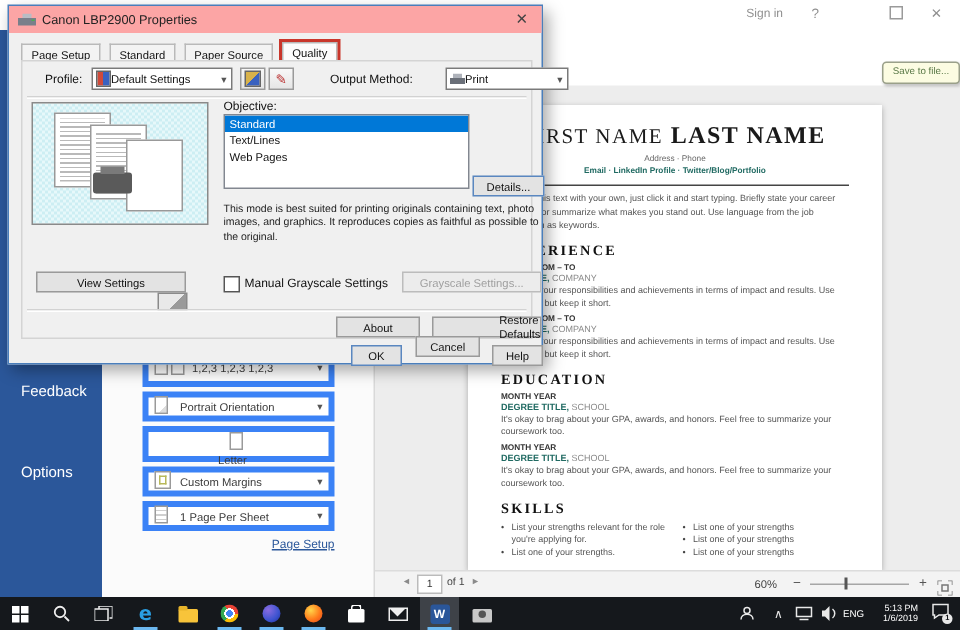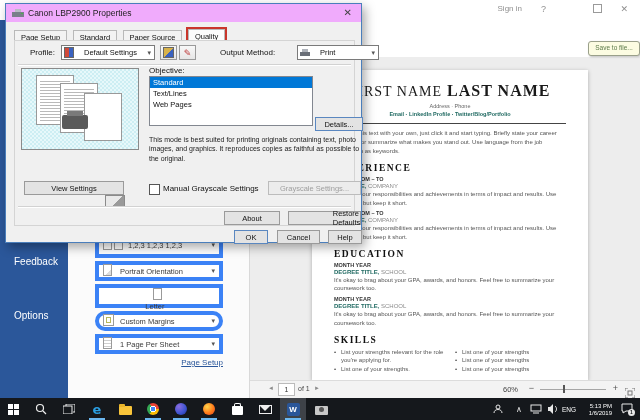--- a/index.html
+++ b/index.html
@@ -65,31 +65,31 @@
   .rz-skills{display:flex;gap:10px;}
   .rz-col{flex:1;}
   .rz-bullet{font-size:6px;color:#555;line-height:1.45;padding-left:7px;position:relative;}
   .rz-bullet::before{content:"•";position:absolute;left:0;color:#444;}
 
   
   .save-tooltip{position:absolute;left:588px;top:41px;width:50px;height:13px;background:#fcfce2;border:1px solid #9aa08a;border-radius:3px;box-shadow:1px 1px 2px rgba(0,0,0,.25);font-size:6.5px;color:#5d7b4a;text-align:center;line-height:12px;z-index:15;}
 
   
   .canon-dialog{position:absolute;left:5px;top:3px;width:357px;height:240px;background:#f0f0f0;border:1px solid #4а7ebb;border:1px solid #4a7ebb;box-shadow:3px 4px 10px rgba(0,0,0,.35);z-index:10;box-sizing:border-box;}
-  .dlg-titlebar{position:absolute;left:0;top:0;right:0;height:18px;background:#f0abfc;}
+  .dlg-titlebar{position:absolute;left:0;top:0;right:0;height:18px;background:#fca5a5;}
   .dlg-title{position:absolute;left:22px;top:4px;font-size:8.5px;color:#222;}
   .dlg-close{position:absolute;right:9px;top:3px;font-size:10px;color:#444;cursor:pointer;}
   .tabs-row{position:absolute;left:8px;top:21px;height:15px;}
   .tab{display:inline-block;font-size:7.5px;color:#111;padding:2px 6px;background:#f3f3f3;border:1px solid #b9b9b9;border-bottom:none;margin-right:1px;position:relative;top:1px;cursor:pointer;}
   .tab.active{background:#fcfcfc;top:0;padding-bottom:3px;}
   .red-ring{position:absolute;inset:-3px -3px -2px -3px;border:2px solid #c9362b;pointer-events:none;}
   .tab-frame{position:absolute;left:8px;top:36px;width:341px;height:186px;border:1px solid #d4d4d4;background:#f0f0f0;box-sizing:border-box;}
   .lbl{position:absolute;font-size:8px;color:#111;}
   .combo{position:absolute;height:15px;border:1px solid #7a7a7a;background:#fff;display:flex;align-items:center;box-sizing:border-box;cursor:pointer;}
-  .combo .txt{flex:1;font-size:7.5px;color:#111;padding-left:10px;white-space:nowrap;overflow:hidden;}
+  .combo .txt{flex:1;font-size:7.5px;color:#111;padding-left:0;white-space:nowrap;overflow:hidden;}
   .combo .arr{font-size:7px;color:#555;padding:0 3px;}
   .profile-ic{width:8px;height:9px;margin-left:2px;flex:none;background:linear-gradient(90deg,#d04a3a 0 45%,#3a62c0 45% 100%);border:1px solid #666;}
   .tool-btn{position:absolute;width:17px;height:15px;border:1px solid #9a9a9a;background:linear-gradient(#f8f8f8,#e6e6e6);display:flex;align-items:center;justify-content:center;box-sizing:border-box;cursor:pointer;}
   .etch{position:absolute;height:0;border-top:1px solid #d2d2d2;border-bottom:1px solid #fff;}
   .preview-box{position:absolute;left:15px;top:64px;width:118px;height:82px;border:1px solid #8a8a8a;box-sizing:border-box;background:repeating-conic-gradient(#cdeef3 0% 25%,#e7f8fa 0% 50%) 0 0/4px 4px;overflow:hidden;}
   .pv-page{position:absolute;background:#fff;border:1px solid #999;}
   .pv-lines{position:absolute;inset:3px;background:repeating-linear-gradient(#fff 0 2px,#b9b9b9 2px 3px);}
   .pv-printer{position:absolute;width:26px;height:14px;background:#5a5a5a;border-radius:2px;}
   .pv-printer::before{content:"";position:absolute;left:5px;top:-4px;width:16px;height:5px;background:#7a7a7a;}
   .listbox{position:absolute;left:143px;top:72px;width:164px;height:50px;background:#fff;border:1px solid #828790;box-sizing:border-box;overflow:hidden;}
@@ -167,21 +167,21 @@
     <div class="ws-drop" style="top:264px;height:24px;flex-direction:column;">
       <div class="ws-ic">
           <div class="icon-page"></div>
         </div>
       <div class="ws-label">
         <div>Letter</div>
         <div class="ws-sub">8.5" x 11"</div>
       </div>
       <span class="ws-arrow">▾</span>
     </div>
-    <div class="ws-drop" style="top:291px;border-radius:10px;">
+    <div class="ws-drop" style="top:291px;">
       <div class="ws-ic">
           <div class="icon-margins"></div>
         </div>
       <div class="ws-label">Custom Margins</div>
       <span class="ws-arrow">▾</span>
     </div>
     <div class="ws-drop" style="top:314px;">
       <div class="ws-ic">
           <div class="icon-sheet-lines"></div>
         </div>
@@ -330,21 +330,21 @@
     <div class="stamp-ic"></div>
     <span class="chk"></span>
     <span class="lbl" style="left:157px;top:180px;">Manual Grayscale Settings</span>
     <div class="dlg-btn disabled" style="left:262px;top:177px;width:93px;height:14px;">Grayscale Settings...</div>
 
     <div class="etch" style="left:12px;top:202px;width:333px;"></div>
     <div class="dlg-btn" style="left:218px;top:207px;width:56px;height:14px;">About</div>
     <div class="dlg-btn" style="left:282px;top:207px;width:73px;height:14px;padding-left:44px;">Restore Defaults</div>
 
     <div class="dlg-btn default" style="left:228px;top:226px;width:34px;height:14px;">OK</div>
-    <div class="dlg-btn" style="left:271px;top:226px;width:43px;height:14px;">Cancel</div>
+    <div class="dlg-btn" style="left:271px;top:220px;width:43px;height:14px;">Cancel</div>
     <div class="dlg-btn" style="left:322px;top:226px;width:34px;height:14px;">Help</div>
   </div>
 
   <div class="taskbar">
     <div class="tb-slot" style="left:0px;">
         <span class="win-grid">
           <div></div>
           <div></div>
           <div></div>
           <div></div>

